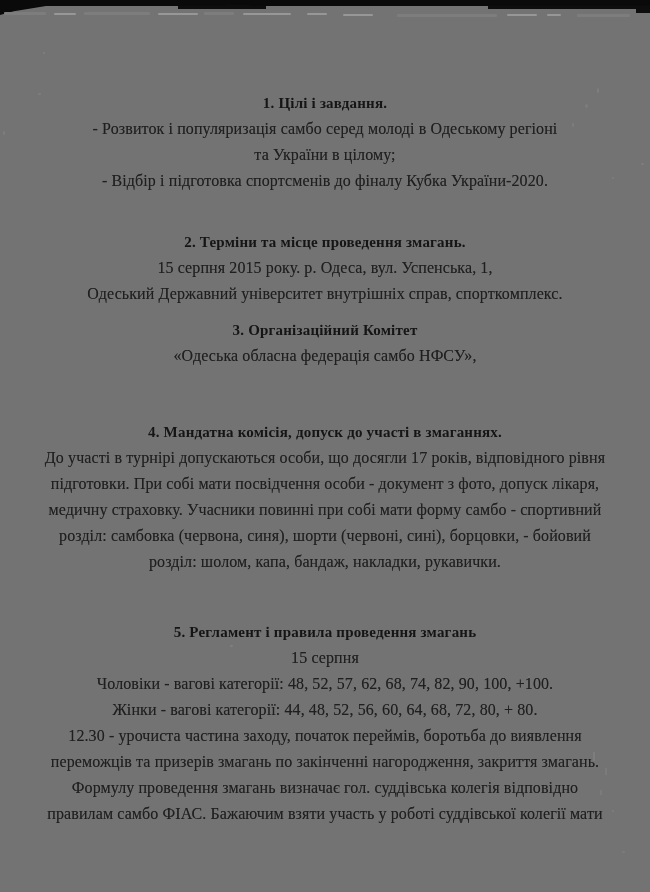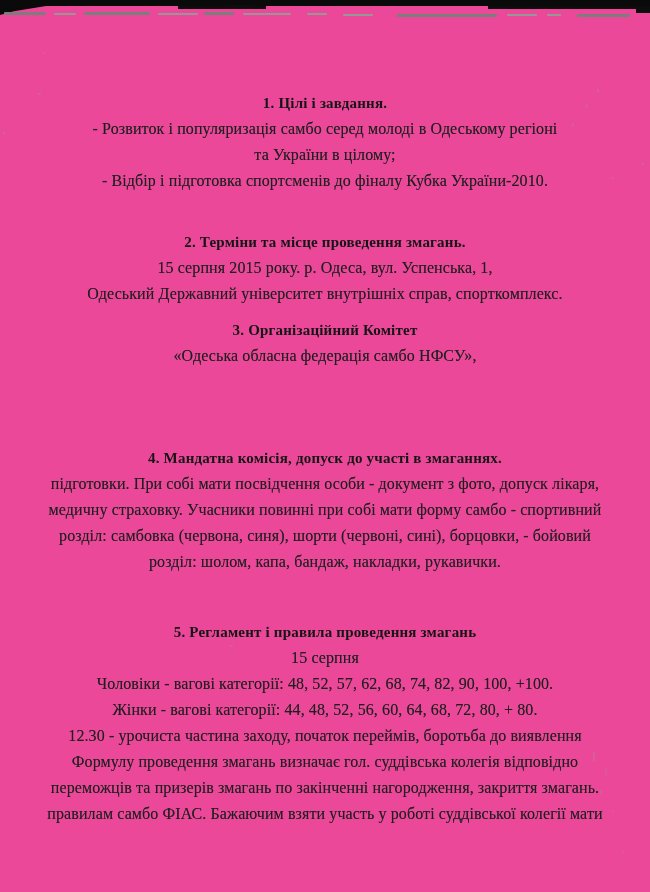--- a/index.html
+++ b/index.html
@@ -1,21 +1,21 @@
 <!DOCTYPE html>
 <html><head>
 <meta charset="utf-8">
 <style>
   html, body { margin: 0; padding: 0; background: #e8e8e8; }
   #page {
     position: relative;
     width: 650px;
     height: 892px;
     margin: 0 auto;
-    background: #ec4899;
+    background: #737373;
     overflow: hidden;
     font-family: "Liberation Serif", "DejaVu Serif", serif;
     color: #1f1f1f;
   }
   
   .scan-bar {
     position: absolute; left: 0; top: 0; width: 650px; height: 6px;
     background: #0a0a0a;
   }
   .scan-ext { position: absolute; background: #0d0d0d; }
@@ -41,21 +41,21 @@
   .doc-section p.ln {
     margin: 0; padding: 0;
     font-size: 16px; font-weight: normal;
     line-height: 26px;
     letter-spacing: 0.1px;
     text-shadow: 0 0 0.5px rgba(40,40,40,0.55); 
   }
   #sec-1 { top: 90px; }
   #sec-2 { top: 229px; }
   #sec-3 { top: 317px; }
-  #sec-4 { top: 445px; }
+  #sec-4 { top: 419px; }
   #sec-5 { top: 619px; text-align: center; }
 </style>
 </head>
 <body>
 
 <div id="page">
 
   <div>
     <div class="scan-bar"></div>
     <div class="scan-wedge"></div>
@@ -95,47 +95,48 @@
     <div class="speck" style="left:612px; top:810px; width:2px; height:2px; opacity:.3;"></div>
     <div class="speck" style="left:622px; top:851px; width:3px; height:2px; opacity:.25;"></div>
   </div>
 
   <main>
 
     <section class="doc-section" id="sec-1">
       <h2>1. Цілі і завдання.</h2>
       <p class="ln">- Розвиток і популяризація самбо серед молоді в Одеському регіоні</p>
       <p class="ln">та України в цілому;</p>
-      <p class="ln">- Відбір і підготовка спортсменів до фіналу Кубка України-2010.</p>
+      <p class="ln">- Відбір і підготовка спортсменів до фіналу Кубка України-2020.</p>
     </section>
 
     <section class="doc-section" id="sec-2">
       <h2>2. Терміни та місце проведення змагань.</h2>
       <p class="ln">15 серпня 2015 року. р. Одеса, вул. Успенська, 1,</p>
       <p class="ln">Одеський Державний університет внутрішніх справ, спорткомплекс.</p>
     </section>
 
     <section class="doc-section" id="sec-3">
       <h2>3. Організаційний Комітет</h2>
       <p class="ln">«Одеська обласна федерація самбо НФСУ»,</p>
     </section>
 
     <section class="doc-section" id="sec-4">
       <h2>4. Мандатна комісія, допуск до участі в змаганнях.</h2>
+      <p class="ln">До участі в турнірі допускаються особи, що досягли 17 років, відповідного рівня</p>
       <p class="ln">підготовки. При собі мати посвідчення особи - документ з фото, допуск лікаря,</p>
       <p class="ln">медичну страховку. Учасники повинні при собі мати форму самбо - спортивний</p>
       <p class="ln">розділ: самбовка (червона, синя), шорти (червоні, сині), борцовки, - бойовий</p>
       <p class="ln">розділ: шолом, капа, бандаж, накладки, рукавички.</p>
     </section>
 
     <section class="doc-section" id="sec-5">
       <h2>5. Регламент і правила проведення змагань</h2>
       <p class="ln">15 серпня</p>
       <p class="ln">Чоловіки - вагові категорії: 48, 52, 57, 62, 68, 74, 82, 90, 100, +100.</p>
       <p class="ln">Жінки - вагові категорії: 44, 48, 52, 56, 60, 64, 68, 72, 80, + 80.</p>
       <p class="ln">12.30 - урочиста частина заходу, початок переймів, боротьба до виявлення</p>
+      <p class="ln">переможців та призерів змагань по закінченні нагородження, закриття змагань.</p>
       <p class="ln">Формулу проведення змагань визначає гол. суддівська колегія відповідно</p>
-      <p class="ln">переможців та призерів змагань по закінченні нагородження, закриття змагань.</p>
       <p class="ln">правилам самбо ФІАС. Бажаючим взяти участь у роботі суддівської колегії мати</p>
     </section>
 
   </main>
 </div>
 
 </body></html>

